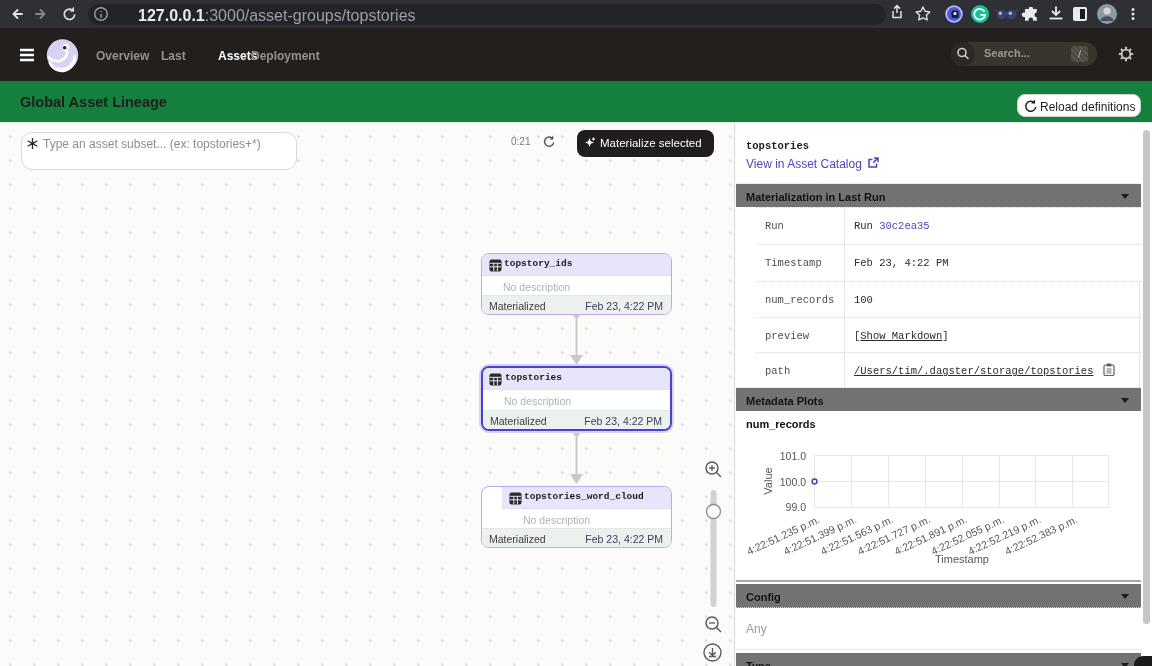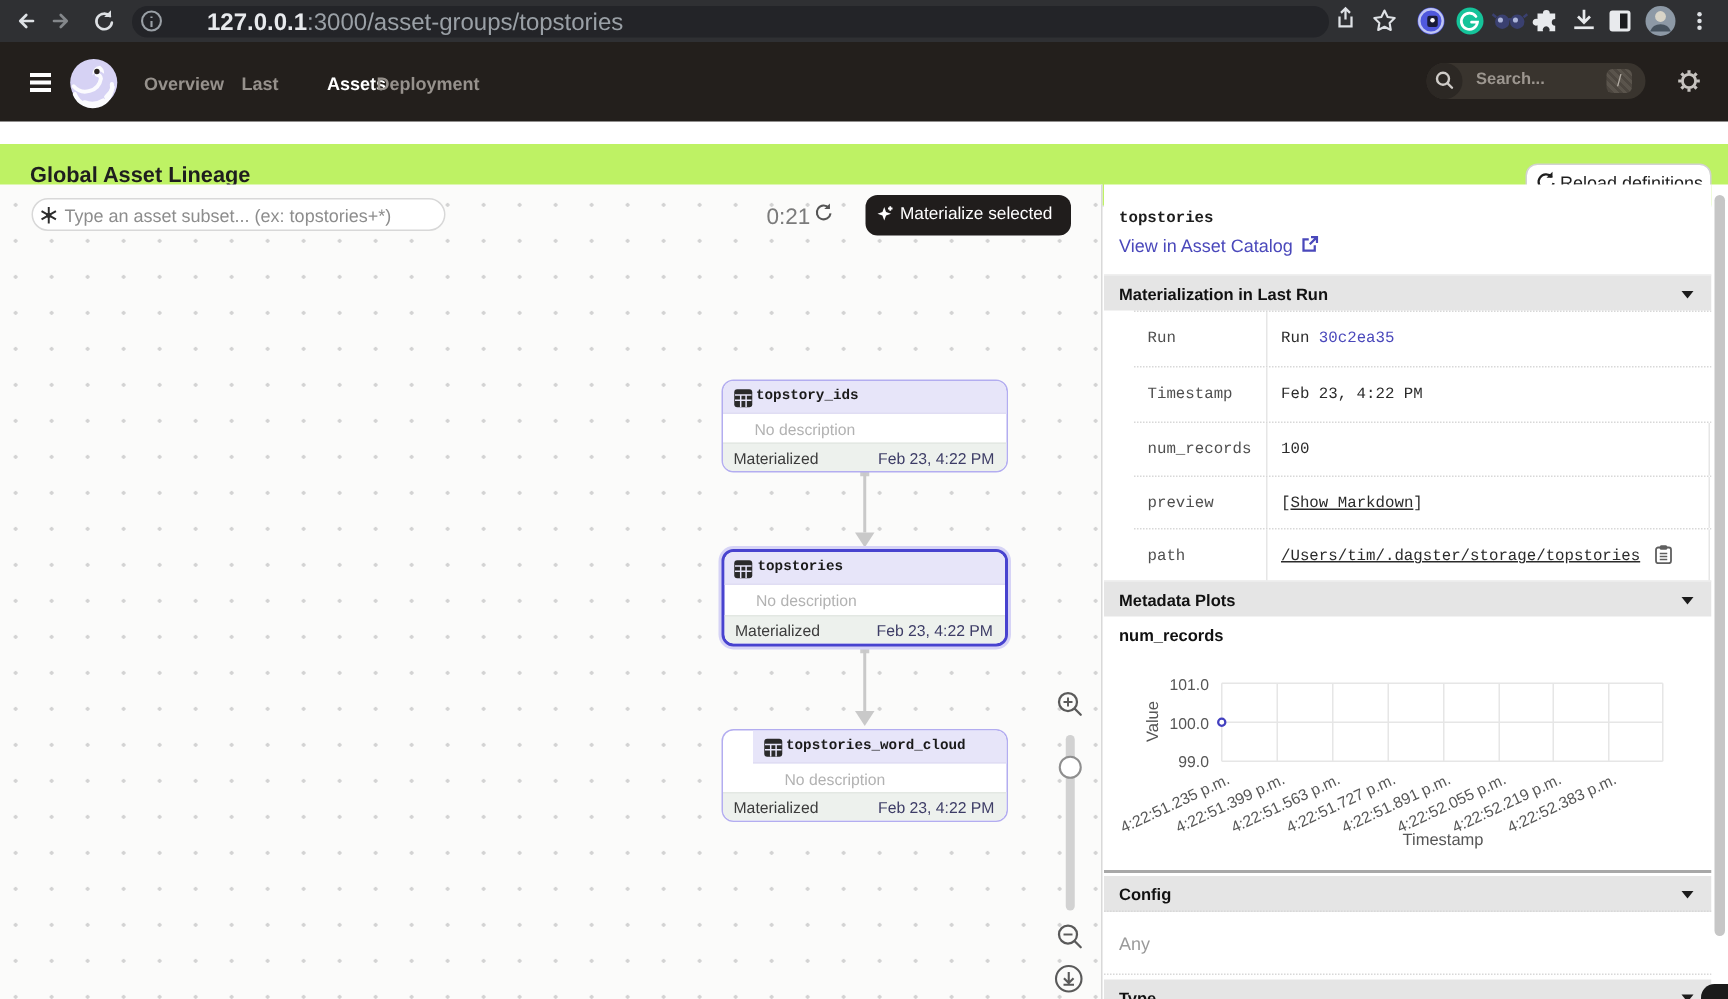--- a/index.html
+++ b/index.html
@@ -19,36 +19,36 @@
   #topnav { position:absolute; left:0; top:28px; width:1152px; height:53px; background:#231f1c; }
   .navlink { position:absolute; top:21px; font-size:12px; font-weight:700; color:#96918c; }
   .navlink.active { color:#ffffff;margin-left:17px; }
   #searchbox { position:absolute; left:951px; top:14px; width:146px; height:24px;
     border-radius:12px; background:#39342e; }
   #searchbox .stext { position:absolute; left:33px; top:5px; font-size:11px; font-weight:700; color:#9c968f; }
   #slash { position:absolute; left:120px; top:4px; width:17px; height:16px; border-radius:4px;
     background:repeating-linear-gradient(45deg,#5a544c 0 2px,#4c463f 2px 4px); color:#b5afa7; font-size:11px; text-align:center; line-height:16px; }
 
   
-  #pagehead { position:absolute; left:0; top:96px; width:1152px; height:42px; background:#bef264;
+  #pagehead { position:absolute; left:0; top:81px; width:1152px; height:42px; background:#15803d;
     border-bottom:1px solid #e7e7e7; }
   #pagehead h1 { position:absolute; left:20px; top:13px; font-size:14.5px; font-weight:700; color:#1e1e1e; }
   #reloadbtn { position:absolute; left:1017px; top:13px; width:124px; height:23px; background:#fff;
     border:1px solid #d2d2d2; border-radius:8px; }
   #reloadbtn span { position:absolute; left:22px; top:4.5px; font-size:12px; color:#1e1e1e; }
 
   
   #graph { position:absolute; left:0; top:123px; width:735px; height:543px; background:#fbfbfa;
     border-right:1px solid #d9d9d9;
     background-image:radial-gradient(circle, #d3d3d3 1.2px, transparent 1.3px);
     background-size:24px 24px; background-position:-1.6px 1.6px; }
-  #assetinput { position:absolute; left:21px; top:9px; width:276px; height:22px; background:#fff;
+  #assetinput { position:absolute; left:21px; top:9px; width:276px; height:38px; background:#fff;
     border:1px solid #d8d8d8; border-radius:11px; }
   #assetinput span { position:absolute; left:21px; top:4px; font-size:12px; color:#8d8d8d; }
-  #counter { position:absolute; left:511px; top:13px; font-size:15px; color:#7b7b7b; }
+  #counter { position:absolute; left:511px; top:13px; font-size:10px; color:#7b7b7b; }
   #matbtn { position:absolute; left:577px; top:7px; width:137px; height:27px; background:#201d1c;
     border-radius:8px; color:#fff; }
   #matbtn span { position:absolute; left:23px; top:7px; font-size:11.5px; font-weight:400; color:#fff; }
 
   
   .node { position:absolute; left:481px; width:191px; height:62px; background:#fff;
     border:1px solid #b3adf0; border-radius:8px; overflow:hidden; }
   .node.selected { border:2px solid #4843cf; box-shadow:0 0 0 2px #d6d3f6; }
   .nhead { position:relative; height:22px; background:#e7e5f9; border-bottom:1px solid #e0ddf3; }
   .nhead .nname { position:absolute; left:22px; top:4px; font-family:"Liberation Mono", monospace;
@@ -57,21 +57,21 @@
   .ndesc span { position:absolute; left:21px; top:5px; font-size:10.5px; color:#b2b2b2; }
   .nfoot { position:absolute; left:0; right:0; bottom:0; height:19px; background:#edf1ed; border-top:1px solid #e3e8e3; }
   .nfoot .mat { position:absolute; left:7px; top:4px; font-size:10.5px; color:#3c3c3c; }
   .nfoot .date { position:absolute; right:8px; top:4px; font-size:10.5px; color:#3d3c66; }
 
   
   #panel { position:absolute; left:736px; top:123px; width:405px; height:543px; background:#fff; }
   .mono { font-family:"Liberation Mono", monospace; }
   #aname { position:absolute; left:10px; top:16.5px; font-size:10.5px; font-weight:700; color:#1c1c1c; }
   #catlink { position:absolute; left:10px; top:34px; font-size:12px; color:#4a48bb; }
-  .sechead { position:absolute; left:0; width:405px; height:24px; border-top:1px solid #ececec; background:#e5e5e5; }
+  .sechead { position:absolute; left:0; width:405px; height:24px; border-top:1px solid #ececec; background:#737373; }
   .sechead span { position:absolute; left:10px; top:7px; font-size:11px; font-weight:700; color:#111; }
   .caret { position:absolute; left:385px; top:10px; width:0; height:0;
     border-left:4.5px solid transparent; border-right:4.5px solid transparent; border-top:5px solid #1c1c1c; }
   .row { position:absolute; left:0; width:405px; border-top:1px dotted #d8d8d8;margin-left:20px; }
   .rkey { position:absolute; left:9px; top:12px; font-family:"Liberation Mono", monospace; font-size:10.5px; color:#4f4f4f; }
   .rval { position:absolute; left:98px; top:12px; font-family:"Liberation Mono", monospace; font-size:10.5px; color:#2b2b2b; }
   .colsep { position:absolute; left:88px; top:0; bottom:0; width:1px; background:#e6e6e6; }
   .colsep2 { position:absolute; left:383px; top:0; bottom:0; width:1px; background:#e6e6e6; }
 
   #scrolltrack { position:absolute; left:1141px; top:123px; width:11px; height:543px; background:#fff; }

